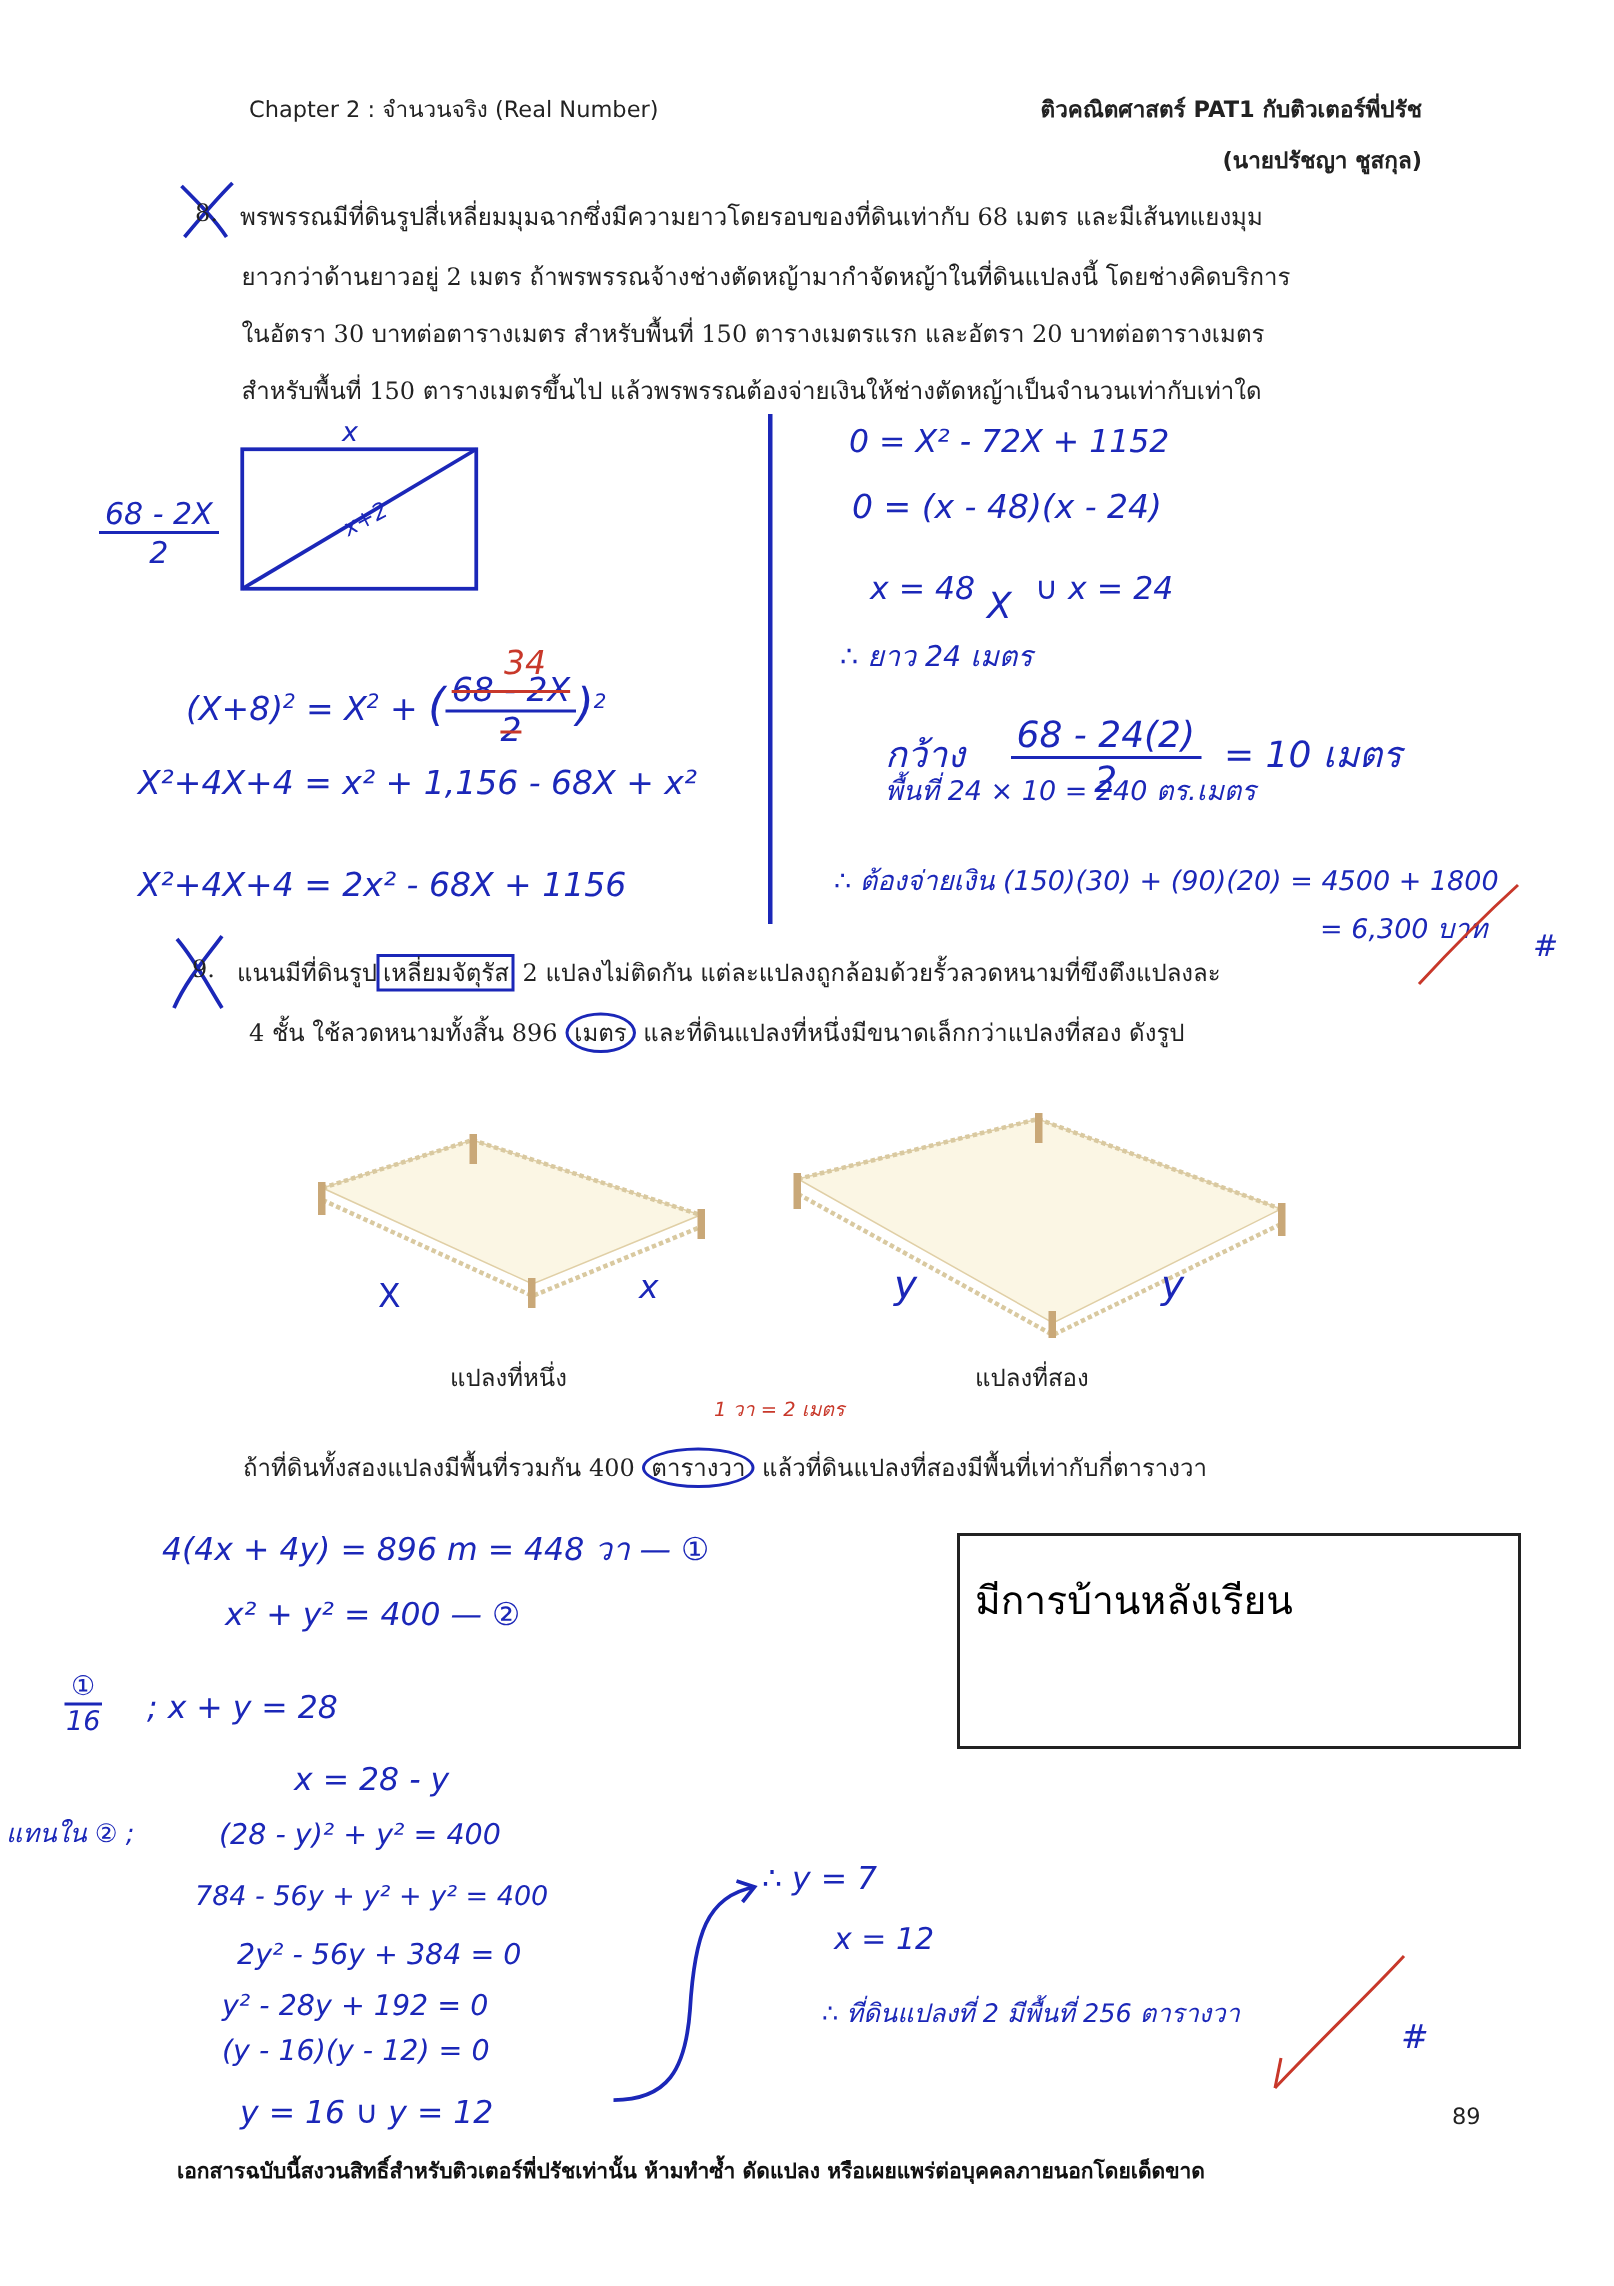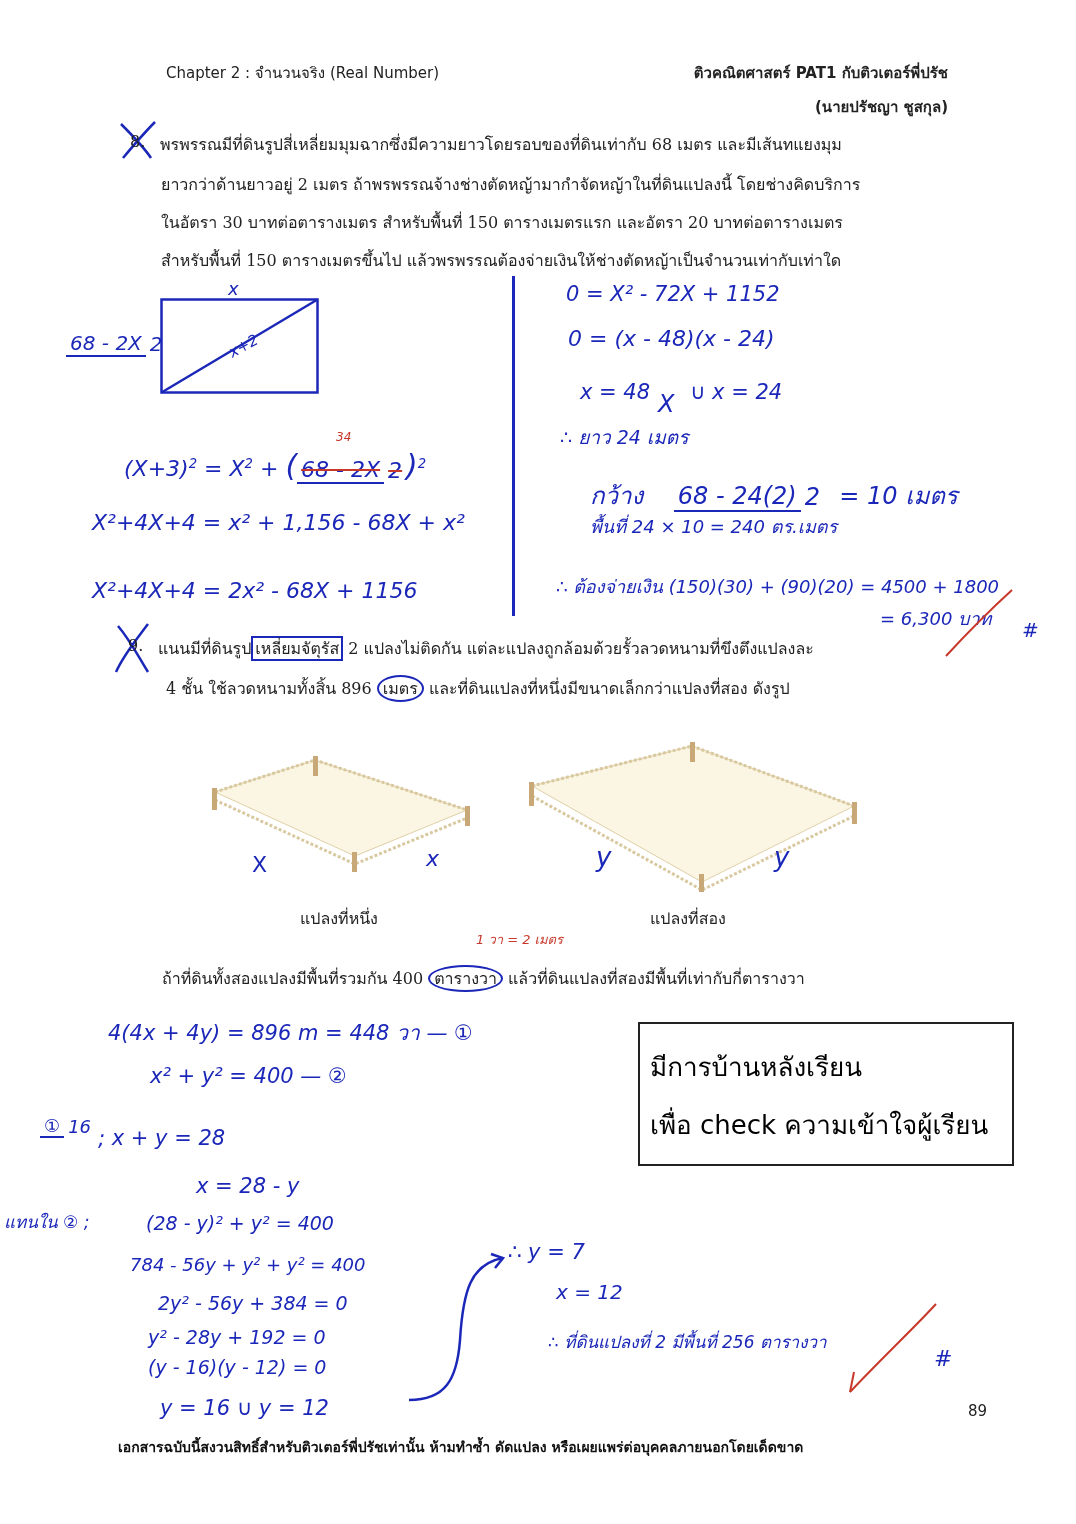--- a/index.html
+++ b/index.html
@@ -3,21 +3,21 @@
 <meta charset="utf-8">
 <style>
   html, body { margin:0; padding:0; background:#ffffff; }
   body { width:1076px; height:1524px; position:relative; overflow:hidden; font-family:"DejaVu Serif", serif; color:#1a1a1a; }
   .abs { position:absolute; }
   .hdr { font-family:"DejaVu Sans", sans-serif; font-size:15px; color:#222;margin-left:40px; }
   .ptext { font-family:"DejaVu Serif", serif; font-size:16px; color:#222; white-space:nowrap; }
   .hw { font-family:"DejaVu Sans", sans-serif; color:#1b27b8; white-space:nowrap; font-style:italic; }
   .hw-red { font-family:"DejaVu Sans", sans-serif; color:#c8382a; white-space:nowrap; font-style:italic; }
   .hw-black { font-family:"DejaVu Sans", sans-serif; color:#000000; white-space:nowrap; }
-  .frac { display:inline-flex; flex-direction:row; align-items:center; vertical-align:middle; }
+  .frac { display:inline-flex; flex-direction:column; align-items:center; vertical-align:middle; }
   .frac .num { border-bottom:2px solid #1b27b8; padding:0 4px; }
   .frac .den { padding:0 4px; }
   sup { font-size:0.6em; }
   .footer { font-family:"DejaVu Sans", sans-serif; font-size:14px; color:#111; font-weight:bold; }
   .plot-label { font-family:"DejaVu Serif", serif; font-size:16px; color:#222; }
   .strike { text-decoration:line-through; text-decoration-color:#c8382a; }
   .note-box { border:2px solid #222; }
 </style>
 </head>
 <body>
@@ -45,29 +45,29 @@
 <div class="abs hw" style="left:66px; top:330px; font-size:20px;">
   <span class="frac">
       <span class="num">68 - 2X</span>
       <span class="den">2</span>
     </span>
 </div>
 
 <div class="abs" style="left:512px; top:276px; width:3px; height:340px; background:#1b27b8;"></div>
 
 <div class="abs hw" style="left:124px; top:448px; font-size:22px;">
-  <span>(X+3)</span><sup>2</sup>
+  <span>(X+8)</span><sup>2</sup>
   <span>=  X</span><sup>2</sup>
   <span>+</span>
   <span style="font-size:30px;">(</span><span class="frac">
       <span class="num strike">68 - 2X</span>
       <span class="den strike">2</span>
     </span><span style="font-size:30px;">)</span><sup>2</sup>
 </div>
-<div class="abs hw-red" style="left:336px; top:430px; font-size:12px;">34</div>
+<div class="abs hw-red" style="left:336px; top:430px; font-size:22px;">34</div>
 <div class="abs hw" style="left:92px; top:510px; font-size:22px;">X²+4X+4  =  x² + 1,156 -  68X  +  x²</div>
 <div class="abs hw" style="left:92px; top:578px; font-size:22px;">X²+4X+4  =  2x² - 68X  + 1156</div>
 
 <div class="abs hw" style="left:566px; top:282px; font-size:21px;">0 = X² - 72X + 1152</div>
 <div class="abs hw" style="left:568px; top:326px; font-size:22px;">0 = (x - 48)(x - 24)</div>
 <div class="abs hw" style="left:580px; top:380px; font-size:21px;">x = 48</div>
 <div class="abs hw" style="left:658px; top:390px; font-size:24px;">X</div>
 <div class="abs hw" style="left:690px; top:380px; font-size:21px;">∪   x =  24</div>
 <div class="abs hw" style="left:560px; top:422px; font-size:19px;">∴ ยาว  24  เมตร</div>
 <div class="abs hw" style="left:590px; top:452px; font-size:24px;margin-top:24px;">
@@ -156,17 +156,16 @@
 <div class="abs hw" style="left:556px; top:1280px; font-size:20px;">x = 12</div>
 <div class="abs hw" style="left:536px; top:1328px; font-size:17px;margin-left:12px;">∴  ที่ดินแปลงที่ 2 มีพื้นที่   256  ตารางวา</div>
 <div class="abs hw" style="left:934px; top:1346px; font-size:22px;">#</div>
 <svg class="abs" style="left:844px; top:1300px;" width="100" height="96">
   <path d="M92 4 C68 30 40 56 6 92" stroke="#c8382a" stroke-width="2" fill="none"></path>
   <path d="M6 92 L10 72" stroke="#c8382a" stroke-width="2" fill="none"></path>
 </svg>
 
 <div class="abs note-box" style="left:638px; top:1022px; width:372px; height:140px;">
   <div class="hw-black" style="position:absolute; left:10px; top:22px; font-size:26px;">มีการบ้านหลังเรียน</div>
-  <div class="hw-black" style="position:absolute; left:10px; top:80px; font-size:26px;">เพื่อ check ความเข้าใจผู้เรียน</div>
 </div>
 
 <div class="abs hdr" style="left:928px; top:1402px; font-size:15px;">89</div>
 <div class="abs footer" style="left:118px; top:1436px;">เอกสารฉบับนี้สงวนสิทธิ์สำหรับติวเตอร์พี่ปรัชเท่านั้น ห้ามทำซ้ำ ดัดแปลง หรือเผยแพร่ต่อบุคคลภายนอกโดยเด็ดขาด</div>
 
 </body></html>

